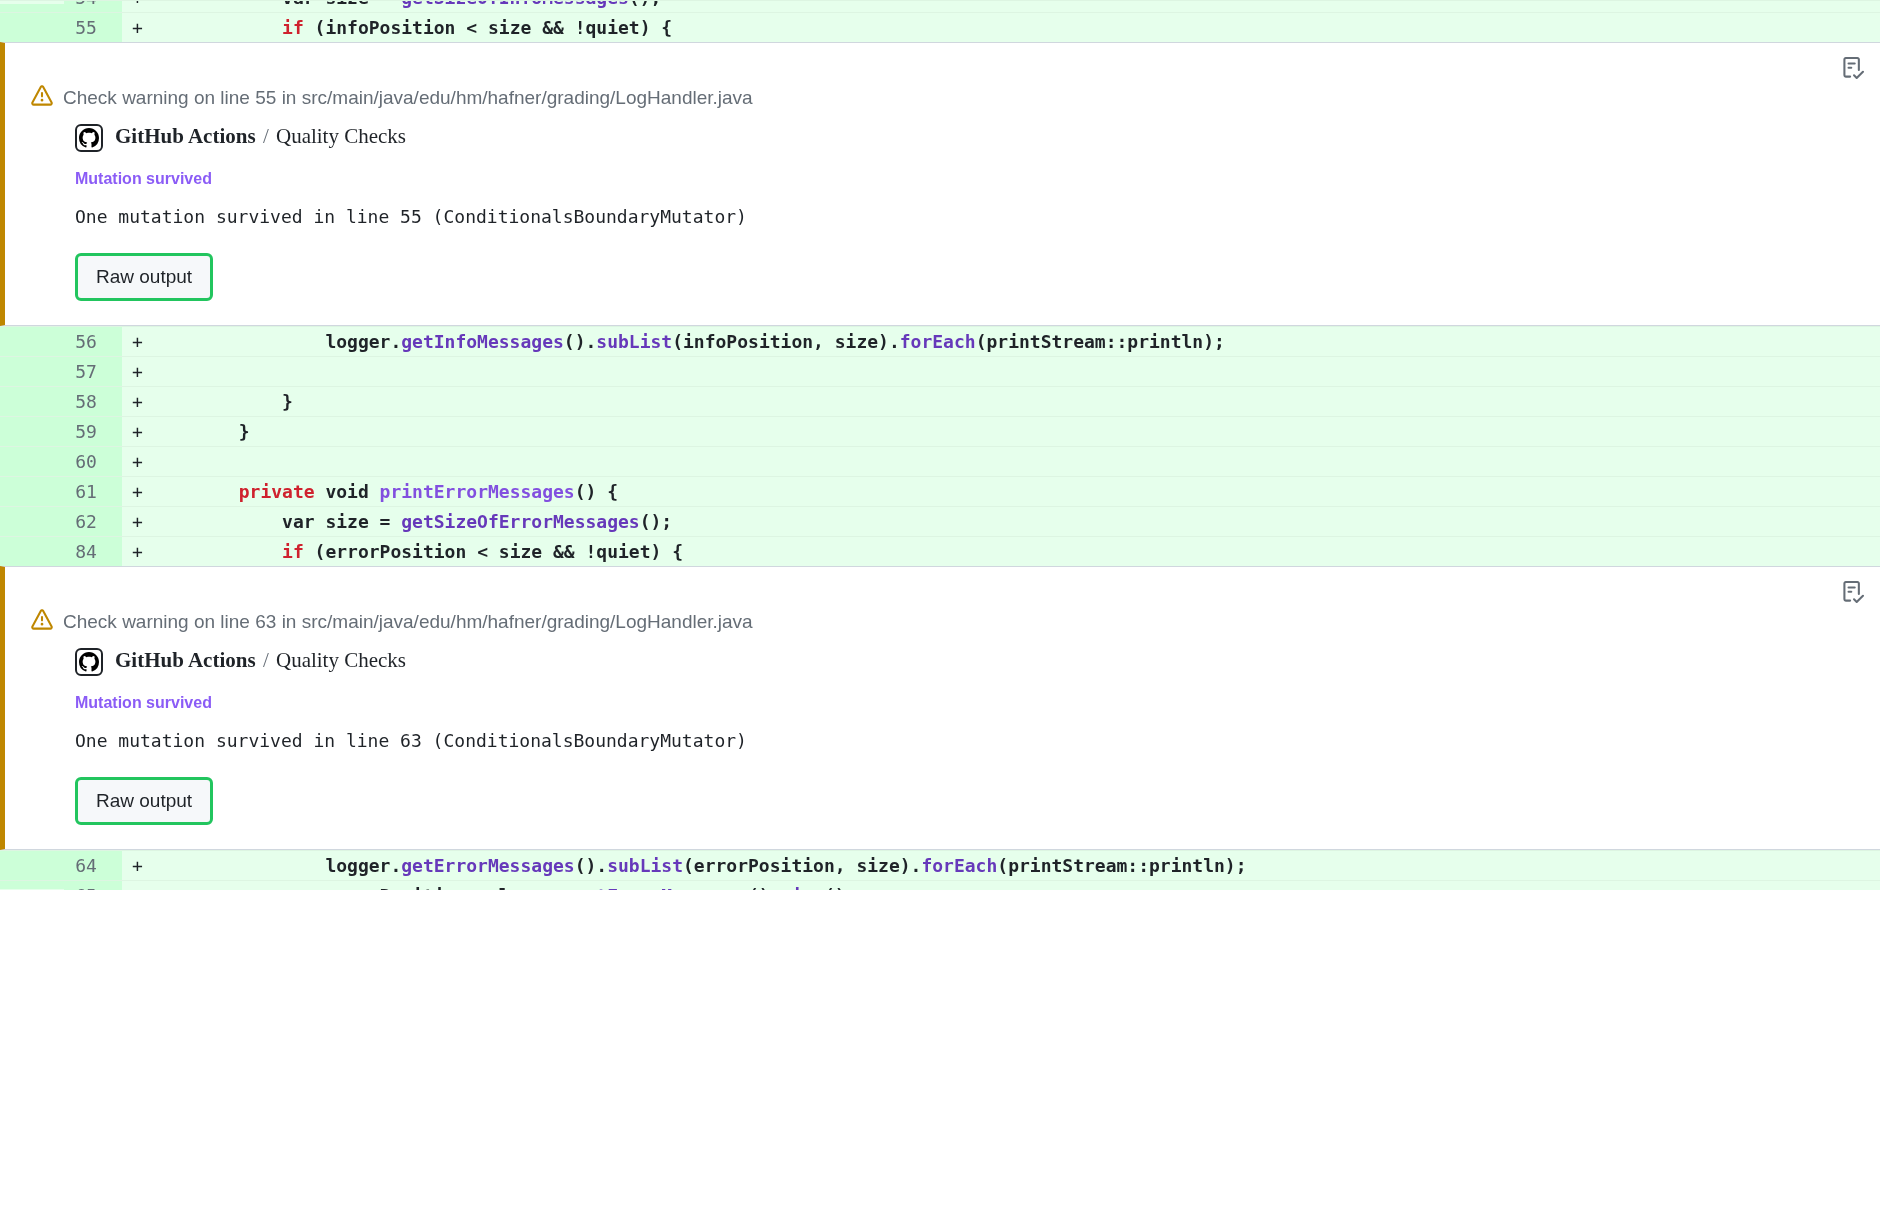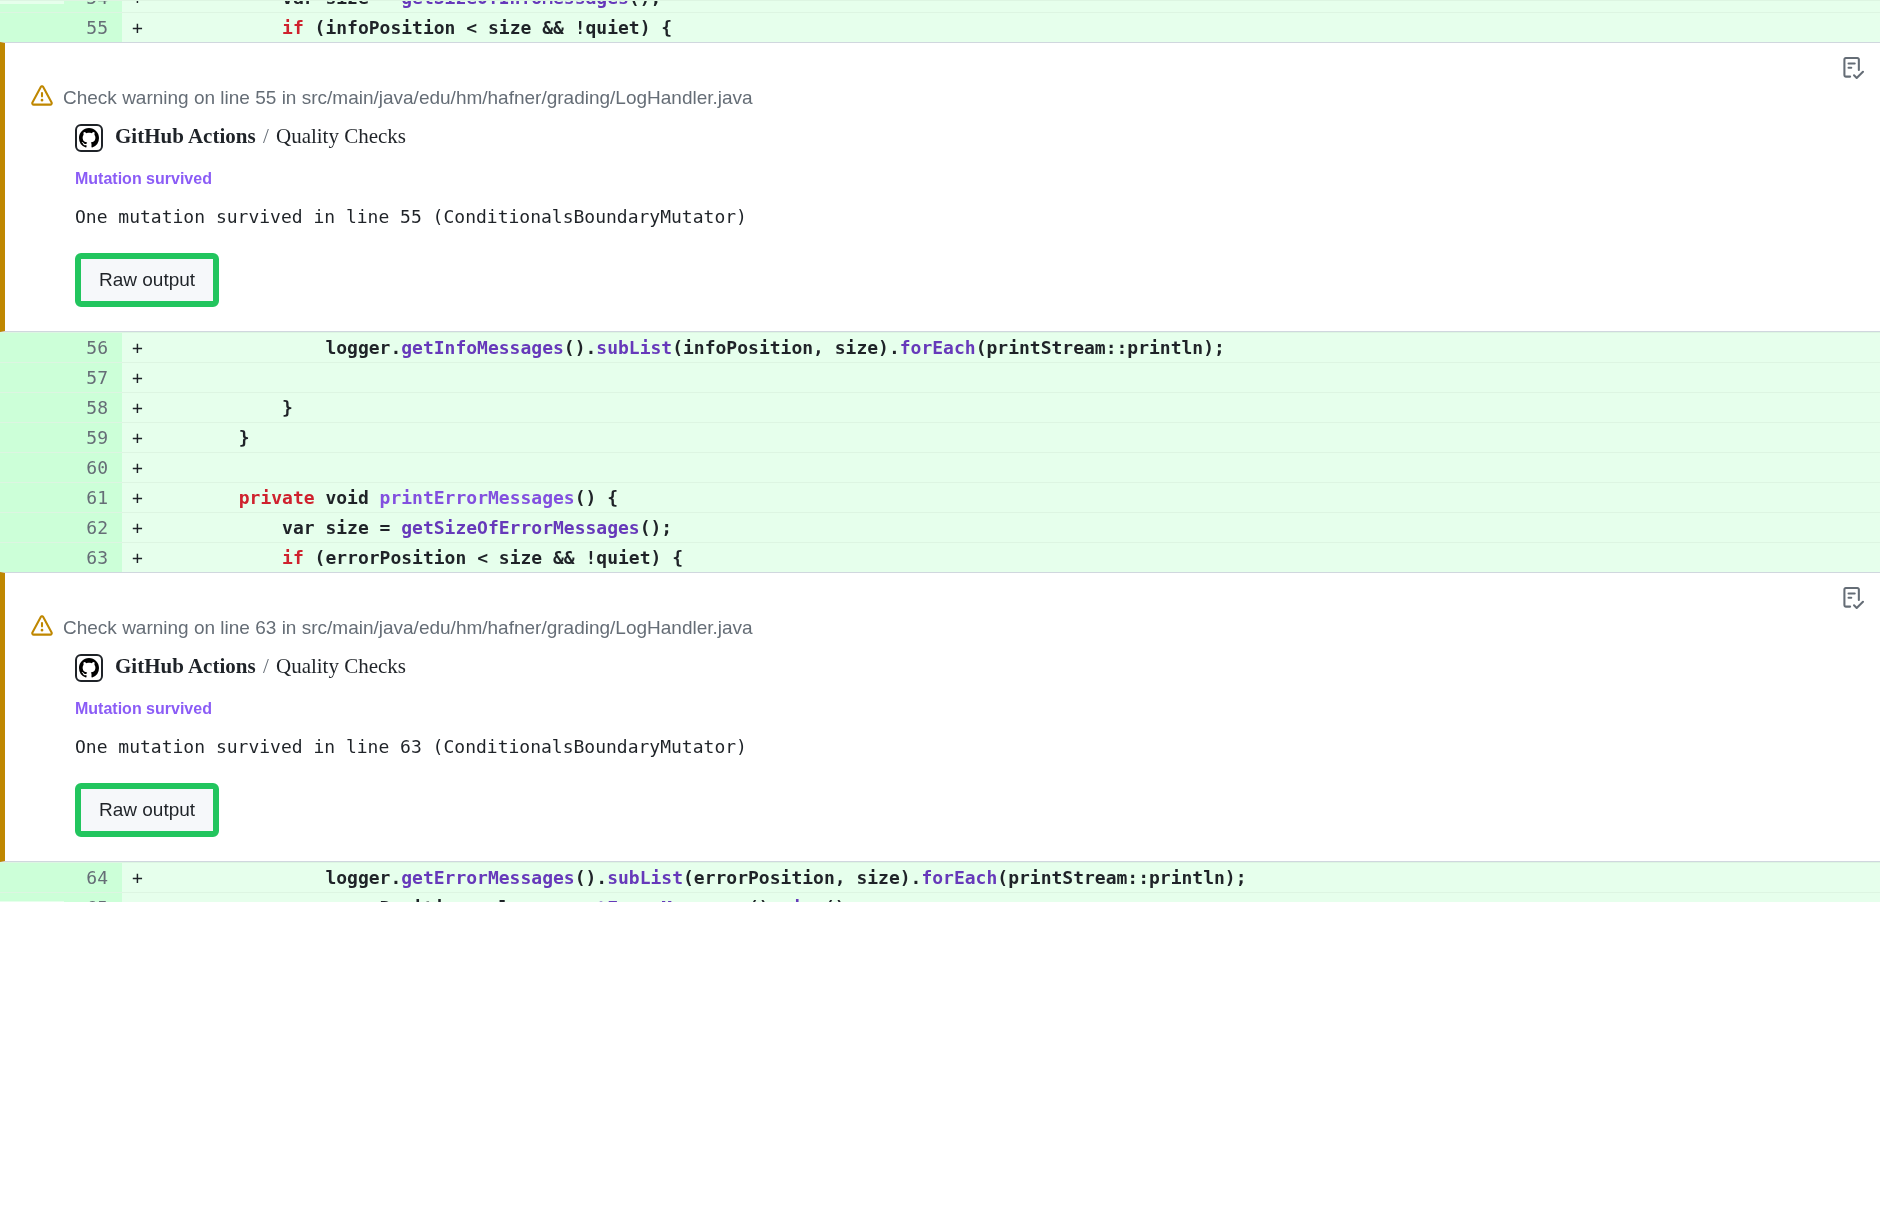--- a/index.html
+++ b/index.html
@@ -2,40 +2,40 @@
 <html><head>
 <meta charset="utf-8">
 <style>
   * { box-sizing: border-box; margin: 0; padding: 0; }
   body { font-family: -apple-system, BlinkMacSystemFont, "Segoe UI", Helvetica, Arial, sans-serif; font-size: 14px; color: #1f2328; background: #fff; }
   .mono { font-family: ui-monospace, SFMono-Regular, "SF Mono", Menlo, Consolas, monospace; }
   .diff-container { width: 100%; }
   .diff-row { display: flex; width: 100%; background: #e6ffec; border-top: 1px solid rgba(0,0,0,0.04); }
   .diff-row.partial { overflow: hidden; }
   .line-num-old { width: 64px; text-align: right; padding: 4px 10px 4px 0; color: #656d76; background: #ccffd8; font-size: 18px; }
-  .line-num-new { width: 58px; text-align: right; padding: 4px 14px 4px 0; color: #656d76; background: #ccffd8; font-size: 18px; }
+  .line-num-new { width: 58px; text-align: center; padding: 4px 14px 4px 0; color: #656d76; background: #ccffd8; font-size: 18px; }
   .marker { width: 30px; padding: 4px 0 4px 10px; color: #1f2328; font-size: 18px; }
   .code { flex: 1; padding: 4px 0; font-size: 18px; white-space: pre; font-weight: bold; }
   .kw-red { color: #cf222e; }
   .kw-purple { color: #8250df; }
   .fn-purple { color: #6639ba; }
   .annotation { border-top: 1px solid #d0d7de; border-bottom: 1px solid #d0d7de; border-left: 5px solid #bf8700; background: #fff; padding: 16px 20px 24px 26px; position: relative; }
   .ann-header-row { display: flex; align-items: center; gap: 10px; margin-top: 26px; }
   .ann-header-row .warning-icon svg { fill: #bf8700; }
   .ann-check-text { color: #656d76; font-size: 19px; }
   .ann-reviewed { position: absolute; top: 14px; right: 16px; }
   .ann-reviewed svg { fill: #656d76; }
   .ann-body { padding-left: 44px; padding-top: 14px; }
   .ann-source { display: flex; align-items: flex-start; gap: 12px; font-size: 21px; font-family: Liberation Serif, serif; }
   .ann-source .gh-logo { width: 28px; height: 28px; display: inline-flex; align-items: center; justify-content: center; border: 2px solid #1f2328; border-radius: 6px; }
   .ann-source .bold { font-weight: 600; }
   .ann-source .slash { color: #656d76; margin: 0 2px; }
   .ann-title { color: #8b5cf6; font-weight: 600; font-size: 16px; margin-top: 18px; }
   .ann-message { font-size: 18px; margin-top: 18px; }
-  .raw-output-btn { margin-top: 26px; background: #f6f8fa; border: 6px solid #22c55e; border-radius: 6px; padding: 10px 18px; font-size: 19px; font-weight: 500; color: #1f2328; cursor: pointer; }
+  .raw-output-btn { margin-top: 26px; background: #f6f8fa; border: 3px solid #22c55e; border-radius: 6px; padding: 10px 18px; font-size: 19px; font-weight: 500; color: #1f2328; cursor: pointer; }
 </style>
 </head>
 <body>
 
 <div class="diff-container">
 
   <div class="diff-row partial mono" style="height:12px; align-items:flex-end;">
     <div class="line-num-old"></div>
     <div class="line-num-new">54</div>
     <div class="marker">+</div>
@@ -121,21 +121,21 @@
         <div class="code">        <span class="kw-red">private</span> void <span class="kw-purple">printErrorMessages</span>() {</div>
       </div>
       <div class="diff-row mono">
         <div class="line-num-old"></div>
         <div class="line-num-new">62</div>
         <div class="marker">+</div>
         <div class="code">            var size = <span class="fn-purple">getSizeOfErrorMessages</span>();</div>
       </div>
       <div class="diff-row mono">
         <div class="line-num-old"></div>
-        <div class="line-num-new">63</div>
+        <div class="line-num-new">84</div>
         <div class="marker">+</div>
         <div class="code">            <span class="kw-red">if</span> (errorPosition &lt; size &amp;&amp; !quiet) {</div>
       </div>
     </div>
 
   <div class="annotation">
     <div class="ann-reviewed">
       <svg width="22" height="22" viewBox="0 0 16 16">
           <path d="M2.5 1.75v11.5c0 .138.112.25.25.25h3.17a.75.75 0 0 1 0 1.5H2.75A1.75 1.75 0 0 1 1 13.25V1.75C1 .784 1.784 0 2.75 0h8.5C12.216 0 13 .784 13 1.75v7.736a.75.75 0 0 1-1.5 0V1.75a.25.25 0 0 0-.25-.25h-8.5a.25.25 0 0 0-.25.25Zm13.274 9.537v-.001l-4.557 4.45a.75.75 0 0 1-1.055-.008l-1.943-1.95a.75.75 0 0 1 1.062-1.058l1.419 1.425 4.026-3.932a.75.75 0 1 1 1.048 1.074ZM4.75 4h4.5a.75.75 0 0 1 0 1.5h-4.5a.75.75 0 0 1 0-1.5ZM4 7.75A.75.75 0 0 1 4.75 7h2a.75.75 0 0 1 0 1.5h-2A.75.75 0 0 1 4 7.75Z"></path>
         </svg>

